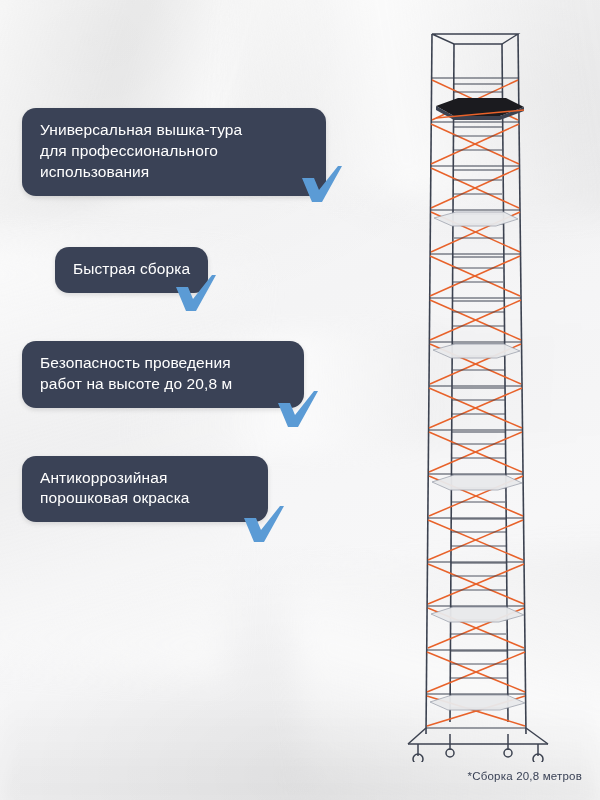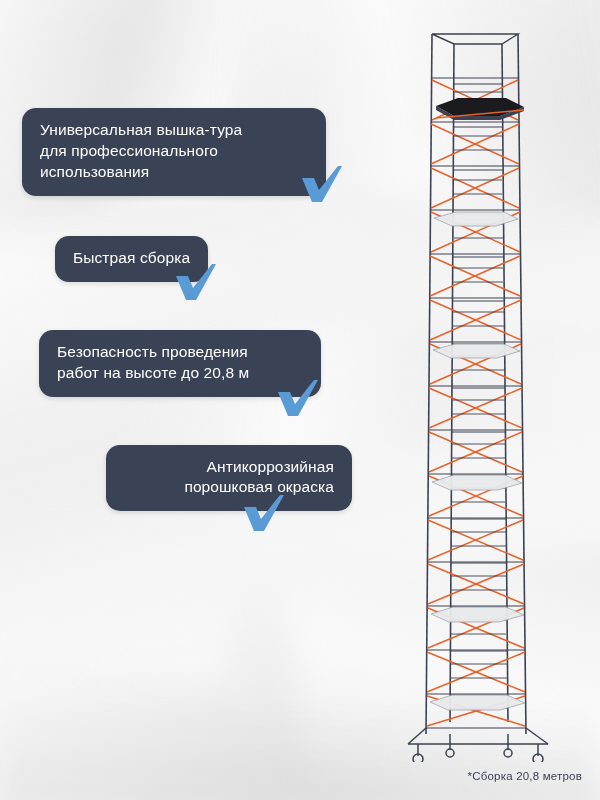--- a/index.html
+++ b/index.html
@@ -95,35 +95,35 @@
     white-space: pre-line;
   }
   .check {
     position: absolute;
     width: 44px;
     height: 40px;
   }
   .check svg { display:block; width:100%; height:100%; }
 
   
-  .f0 { margin-bottom: 40px; }
+  .f0 { margin-bottom: 51px; }
   .f0 .bubble { width: 268px; }
   .f0 .check { left: 278px; top: 56px; }
 
   .f1 { margin-bottom: 48px; padding-left: 33px; }
   .f1 .check { left: 152px; top: 26px; }
 
   .f2 { margin-bottom: 48px; }
   .f2 .check { left: 218px; top: 26px; }
 
   .f3 { margin-bottom: 48px; }
-  .f3 .bubble { width: 246px; margin-left: 17px; }
+  .f3 .bubble { width: 246px; }
   .f3 .check { left: 254px; top: 48px; }
 
-  .f4 { margin-bottom: 13px; text-align: right; }
+  .f4 { margin-bottom: 13px; }
   .f4 .bubble { width: 210px; }
   .f4 .check { left: 220px; top: 48px; }
 
   
   .tower-wrap {
     position: absolute;
     left: 398px;
     top: 22px;
     width: 190px;
     height: 740px;

